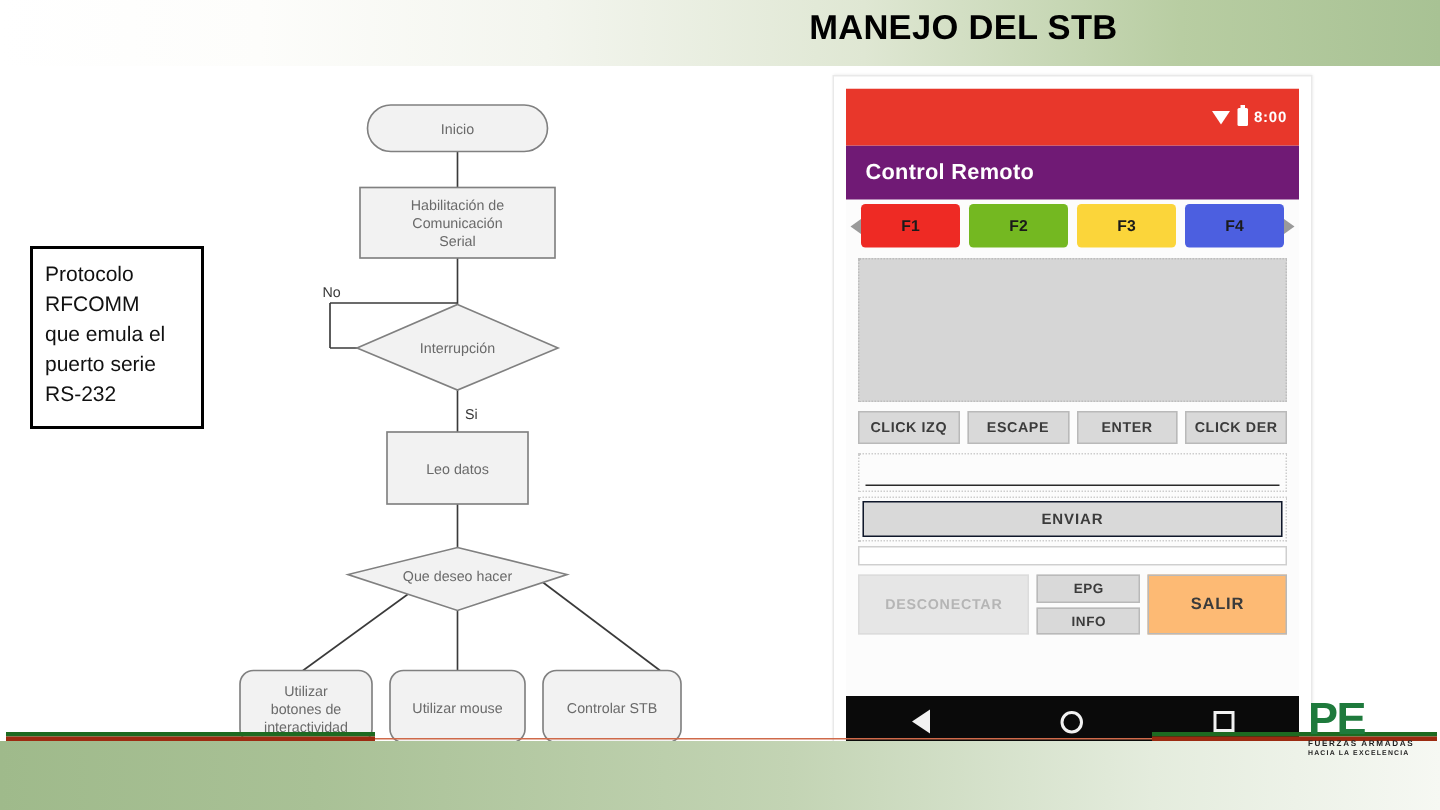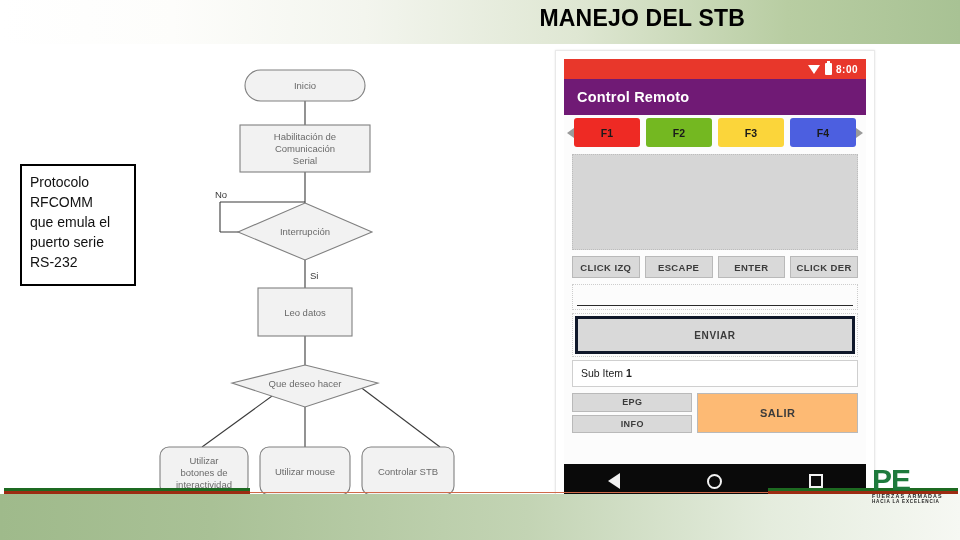--- a/index.html
+++ b/index.html
@@ -66,21 +66,21 @@
     background: #ffffff; border: 1px solid #e9e9e9;
     box-shadow: 0 0 2px rgba(0,0,0,.10);
     padding: 8px;
   }
   .phone-screen {
     position: relative; width: 100%; height: 100%;
     background: #fcfcfc; overflow: hidden;
   }
 
   .status-bar {
-    position: relative; height: 20px; background: #e8372b;
+    position: relative; height: 38px; background: #e8372b;
     display: flex; align-items: center; justify-content: flex-end;
     padding-right: 8px; gap: 4px;
   }
   .status-time { color: #ffffff; font-size: 10px; font-weight: bold; letter-spacing: .5px; }
   .ic-wifi { width: 13px; height: 10px; position: relative; }
   .ic-wifi::after {
     content: ""; position: absolute; left: 0; top: 1px;
     border-left: 6.5px solid transparent; border-right: 6.5px solid transparent;
     border-top: 9px solid #ffffff;
   }
@@ -121,21 +121,21 @@
     flex: 1; height: 22px; background: #d9d9d9; border: 1px solid #b9b9b9;
     display: flex; align-items: center; justify-content: center;
     font-size: 9.5px; font-weight: bold; color: #3b3b3b; letter-spacing: .4px;
   }
 
   .text-field-row { margin: 3px 8px; height: 26px; position: relative; border: 1px dotted #cdcdcd; }
   .text-field-line { position: absolute; left: 4px; right: 4px; bottom: 3px; height: 1px; background: #2a2a2a; }
 
   .enviar-row { margin: 3px 8px; border: 1px dotted #cdcdcd; padding: 2px; }
   .enviar-btn {
-    height: 38px; background: #d9d9d9; border: 3px solid #0f172a;
+    height: 24px; background: #d9d9d9; border: 1px solid #0f172a;
     display: flex; align-items: center; justify-content: center;
     font-size: 10px; font-weight: bold; color: #3b3b3b; letter-spacing: .6px;
   }
 
   .list-box { margin: 3px 8px; border: 1px solid #cfcfcf; background: #ffffff; padding: 5px 8px 6px 8px; }
   .li-1 { font-size: 11px; color: #1b1b1b; line-height: 1.35; }
   .li-2 { font-size: 10.5px; color: #1b1b1b; line-height: 1.35; }
   .li-2 b { font-weight: bold; }
 
   .bottom-grid {
@@ -277,24 +277,24 @@
 
       <div class="text-field-row">
         <div class="text-field-line"></div>
       </div>
 
       <div class="enviar-row">
         <div class="enviar-btn">ENVIAR</div>
       </div>
 
       <div class="list-box">
-        <div class="li-2"><span>Sub Item </span><b>1</b></div>
       </div>
 
       <div class="bottom-grid">
+        <div class="b-disc">DESCONECTAR</div>
         <div class="b-stack">
           <div class="b-mini">EPG</div>
           <div class="b-mini">INFO</div>
         </div>
         <div class="b-salir">SALIR</div>
       </div>
 
       <div class="nav-bar">
         <span class="nav-back"></span>
         <span class="nav-home"></span>

